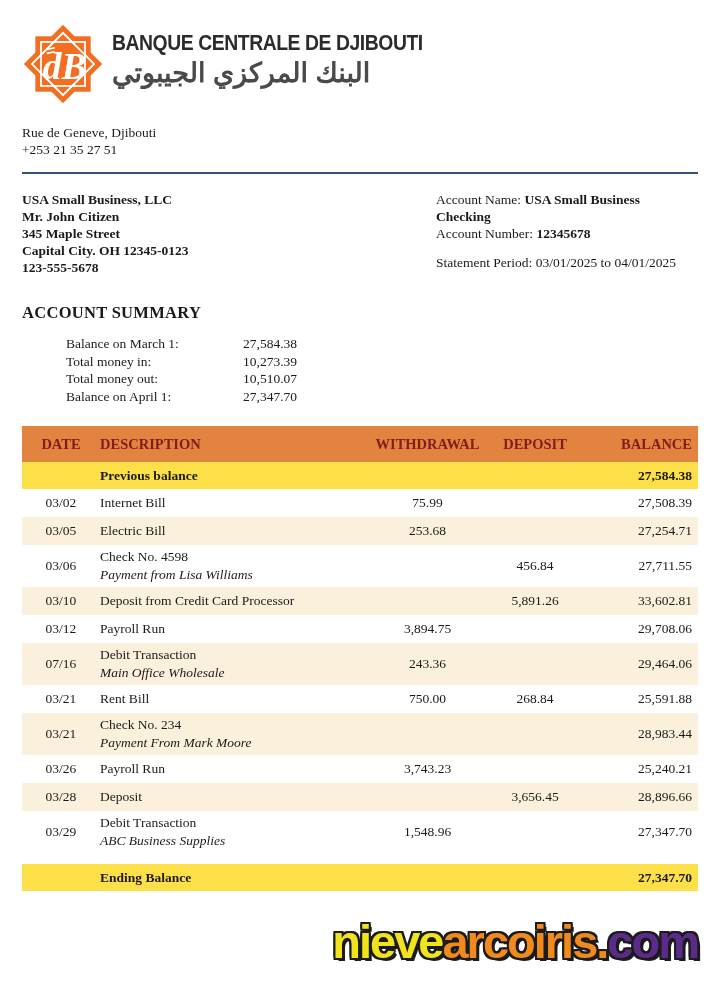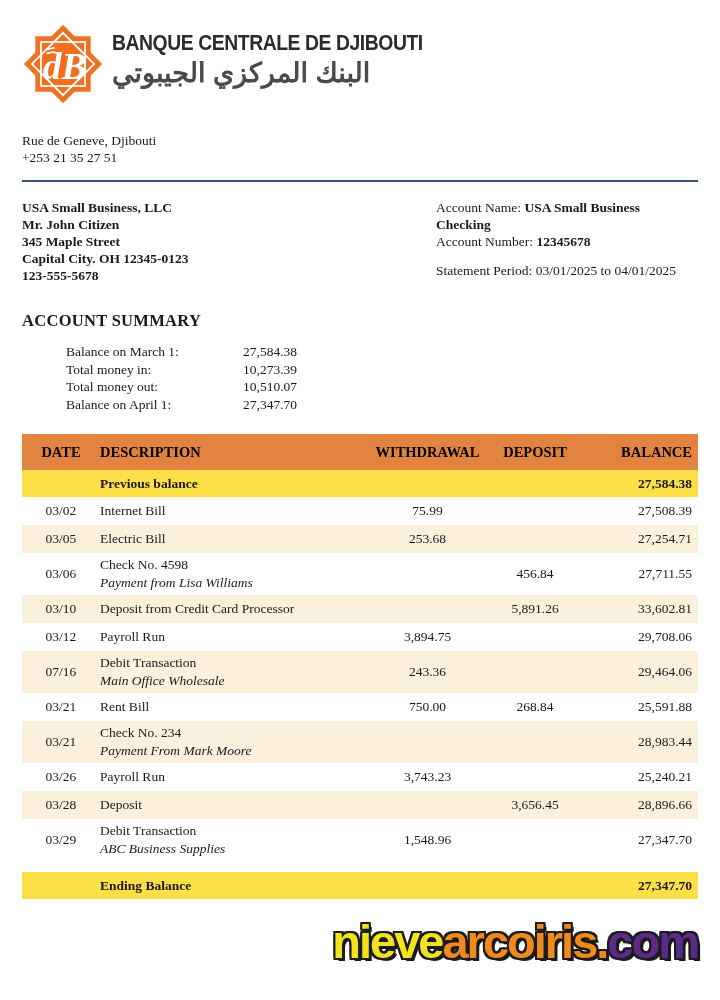--- a/index.html
+++ b/index.html
@@ -21,21 +21,21 @@
     font-size: 22px; font-weight: bold; color: #2b2b2b;
     letter-spacing: -0.5px; white-space: nowrap;
     transform: scaleX(0.88); transform-origin: left center; display: inline-block;
   }
   .bank-name-ar {
     font-size: 27px; font-weight: bold; color: #4a4a4a;
     direction: rtl; text-align: left; margin-top: 1px; letter-spacing: 0;
   }
 
   
-  .bank-address { margin-top: 24px; font-size: 13.5px; line-height: 17px; }
+  .bank-address { margin-top: 16px; font-size: 13.5px; line-height: 17px; }
 
   .rule { border: none; border-top: 2px solid #33527e; margin-top: 14px; }
 
   
   .info-row { display: flex; justify-content: space-between; margin-top: 17px; }
   .customer-block { font-weight: bold; font-size: 13.5px; line-height: 17px; }
   .account-block { width: 262px; font-size: 13.5px; line-height: 17px; }
   .account-block .value { font-weight: bold; }
   .statement-period { margin-top: 12px; }
 
@@ -46,21 +46,21 @@
   .summary-row .lbl { width: 177px; }
 
   
   .txn-table { margin-top: 21px; font-size: 13.5px; }
   .trow {
     display: grid;
     grid-template-columns: 78px 270px 115px 100px 113px;
     align-items: center;
   }
   .trow.head {
-    background: #e2833f; color: #000000; font-weight: bold;
+    background: #e2833f; color: #7f1d1d; font-weight: bold;
     font-size: 14.5px; min-height: 36px;
   }
   .trow.total { background: #fde047; font-weight: bold; min-height: 27px; }
   .trow.body-row { min-height: 28px; padding: 4px 0; }
   .trow.cream { background: #faf0db; }
   .c-date { text-align: center; }
   .c-desc { text-align: left; padding-right: 6px; }
   .c-wd, .c-dep { text-align: center; }
   .c-bal { text-align: right; padding-right: 6px; }
   .sub-desc { font-style: italic; display: block; margin-top: 2px; }

